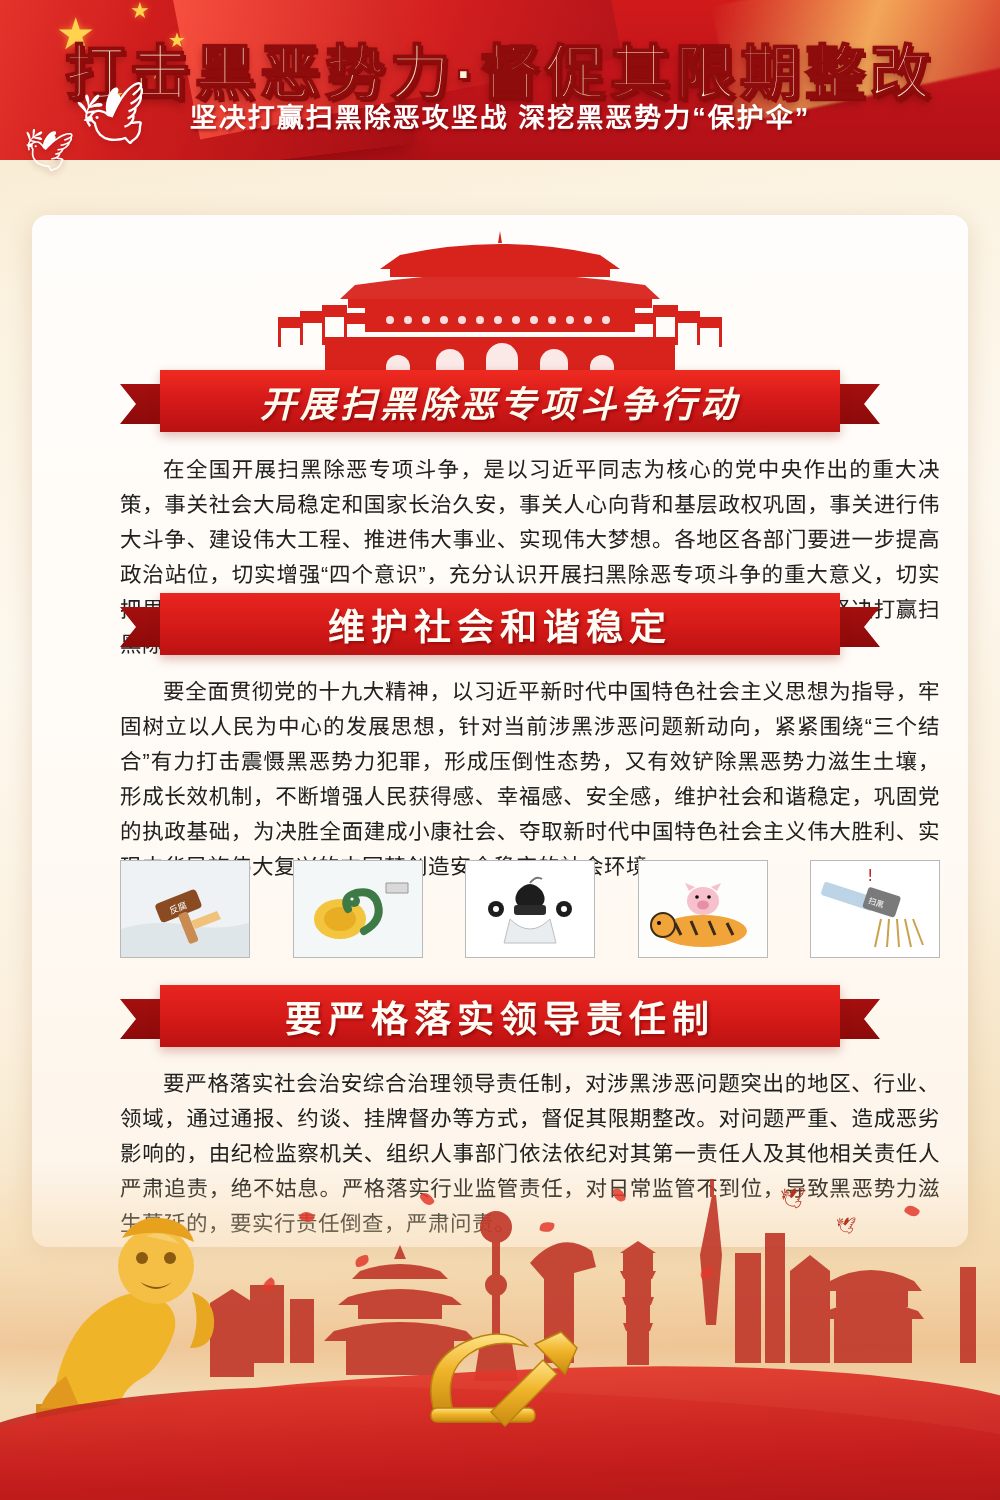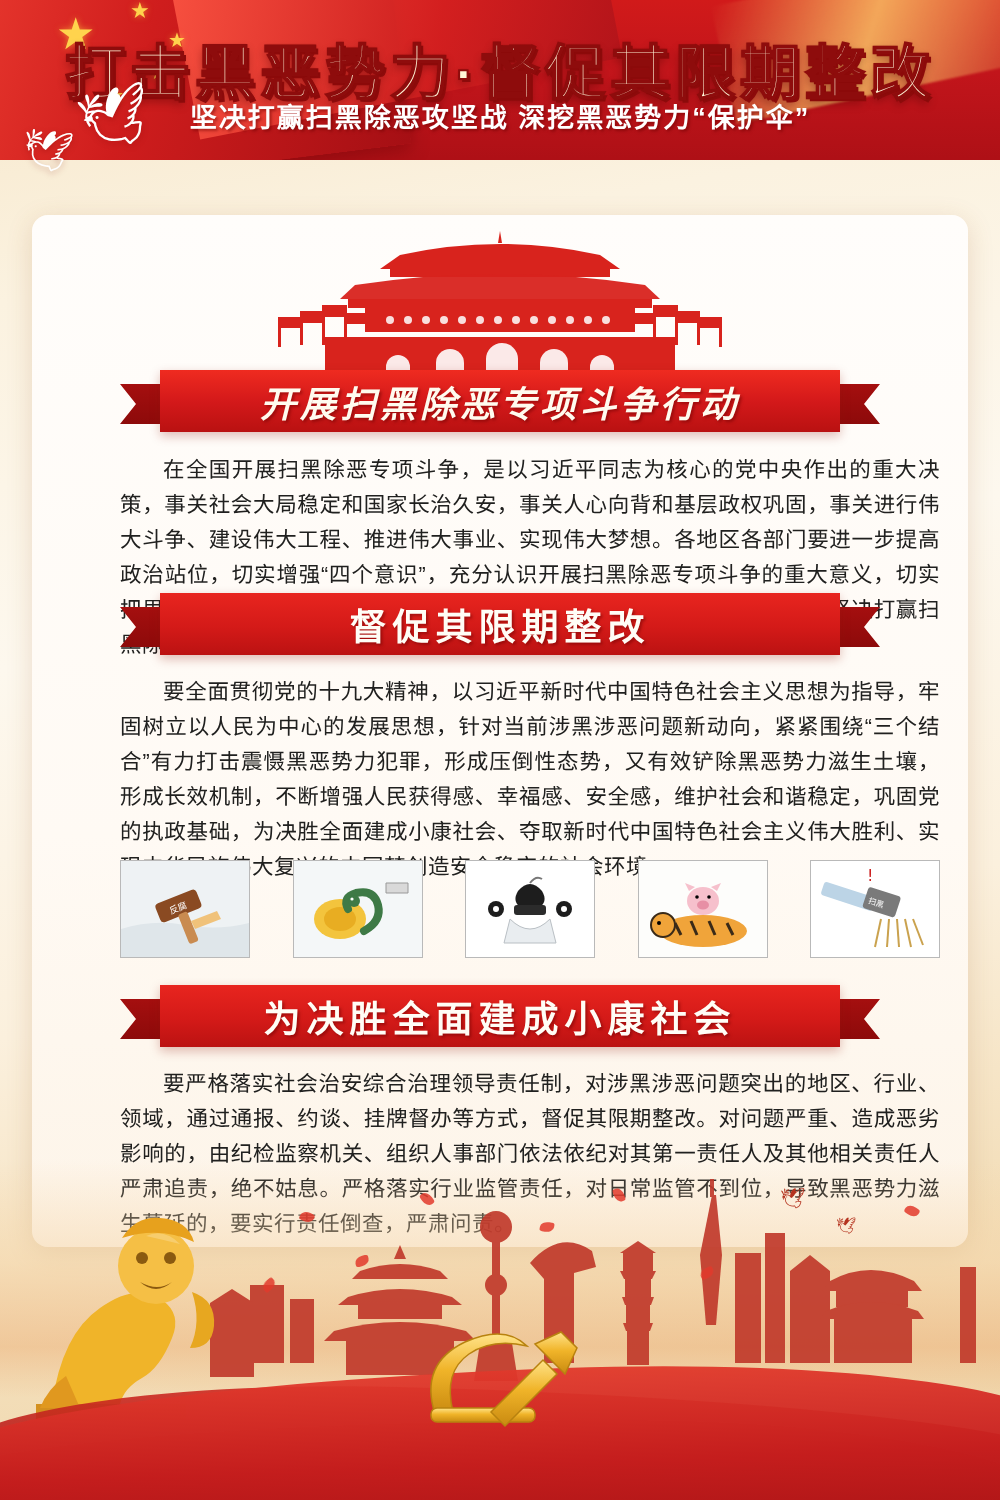--- a/index.html
+++ b/index.html
@@ -327,21 +327,21 @@
       <div class="body"></div>
       <div class="txt nosel">开展扫黑除恶专项斗争行动</div>
     </div>
 
     <div class="para" style="top: 238px;">在全国开展扫黑除恶专项斗争，是以习近平同志为核心的党中央作出的重大决策，事关社会大局稳定和国家长治久安，事关人心向背和基层政权巩固，事关进行伟大斗争、建设伟大工程、推进伟大事业、实现伟大梦想。各地区各部门要进一步提高政治站位，切实增强“四个意识”，充分认识开展扫黑除恶专项斗争的重大意义，切实把思想和行动统一到党中央部署上来，科学谋划、精心组织、周密实施，坚决打赢扫黑除恶专项斗争这场攻坚仗。</div>
 
     <div class="ribbon" style="top: 378px;">
       <div class="tail-l"></div>
       <div class="tail-r"></div>
       <div class="body"></div>
-      <div class="txt nosel">督促其限期整改</div>
+      <div class="txt nosel">维护社会和谐稳定</div>
     </div>
 
     <div class="para" style="top: 460px;">要全面贯彻党的十九大精神，以习近平新时代中国特色社会主义思想为指导，牢固树立以人民为中心的发展思想，针对当前涉黑涉恶问题新动向，紧紧围绕“三个结合”有力打击震慑黑恶势力犯罪，形成压倒性态势，又有效铲除黑恶势力滋生土壤，形成长效机制，不断增强人民获得感、幸福感、安全感，维护社会和谐稳定，巩固党的执政基础，为决胜全面建成小康社会、夺取新时代中国特色社会主义伟大胜利、实现中华民族伟大复兴的中国梦创造安全稳定的社会环境。</div>
 
     <div class="strip" style="top: 645px;">
 
       <div class="cell">
         <svg viewBox="0 0 128 96" width="128" height="96">
           <rect x="0" y="0" width="128" height="96" fill="#eef2f4"></rect>
           <path d="M0 68 q32 -10 64 -4 q32 6 64 -2 v34 H0z" fill="#dfe6ea"></path>
@@ -417,21 +417,21 @@
               <path d="M102 58 l10 26"></path>
           </g>
         </svg>
       </div>
     </div>
 
     <div class="ribbon" style="top: 770px;">
       <div class="tail-l"></div>
       <div class="tail-r"></div>
       <div class="body"></div>
-      <div class="txt nosel">为决胜全面建成小康社会</div>
+      <div class="txt nosel">要严格落实领导责任制</div>
     </div>
 
     <div class="para" style="top: 852px;">要严格落实社会治安综合治理领导责任制，对涉黑涉恶问题突出的地区、行业、领域，通过通报、约谈、挂牌督办等方式，督促其限期整改。对问题严重、造成恶劣影响的，由纪检监察机关、组织人事部门依法依纪对其第一责任人及其他相关责任人严肃追责，绝不姑息。严格落实行业监管责任，对日常监管不到位，导致黑恶势力滋生蔓延的，要实行责任倒查，严肃问责。</div>
 
   </div>
 
   <div class="bottom">
     <div class="bot-sky"></div>
 
     <svg width="1000" height="220" style="position:absolute; left:0; bottom:105px;">

